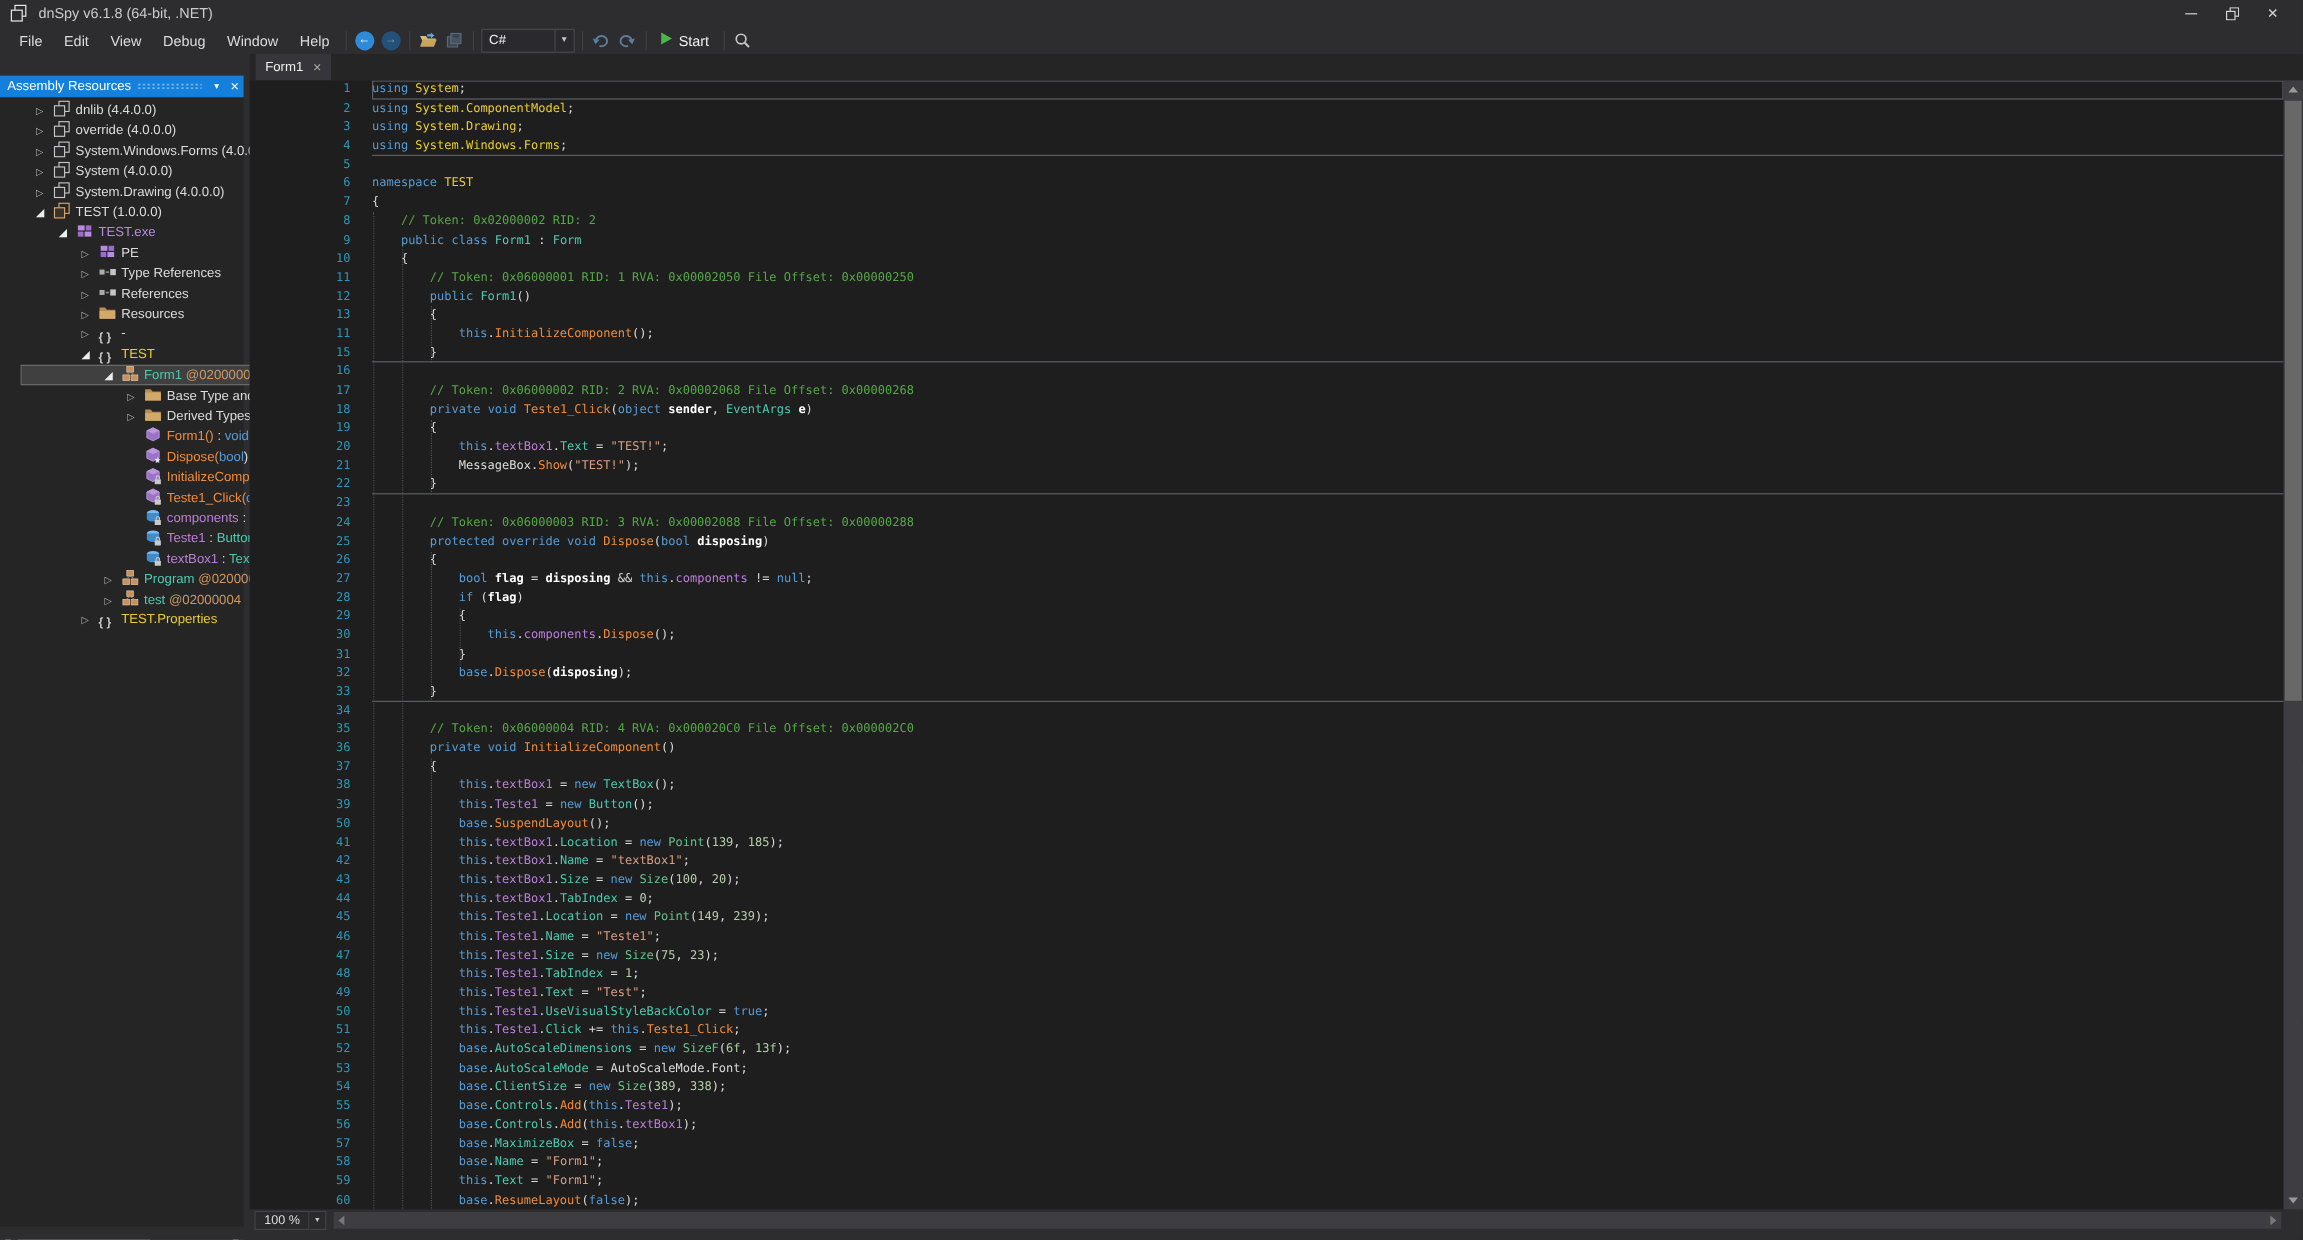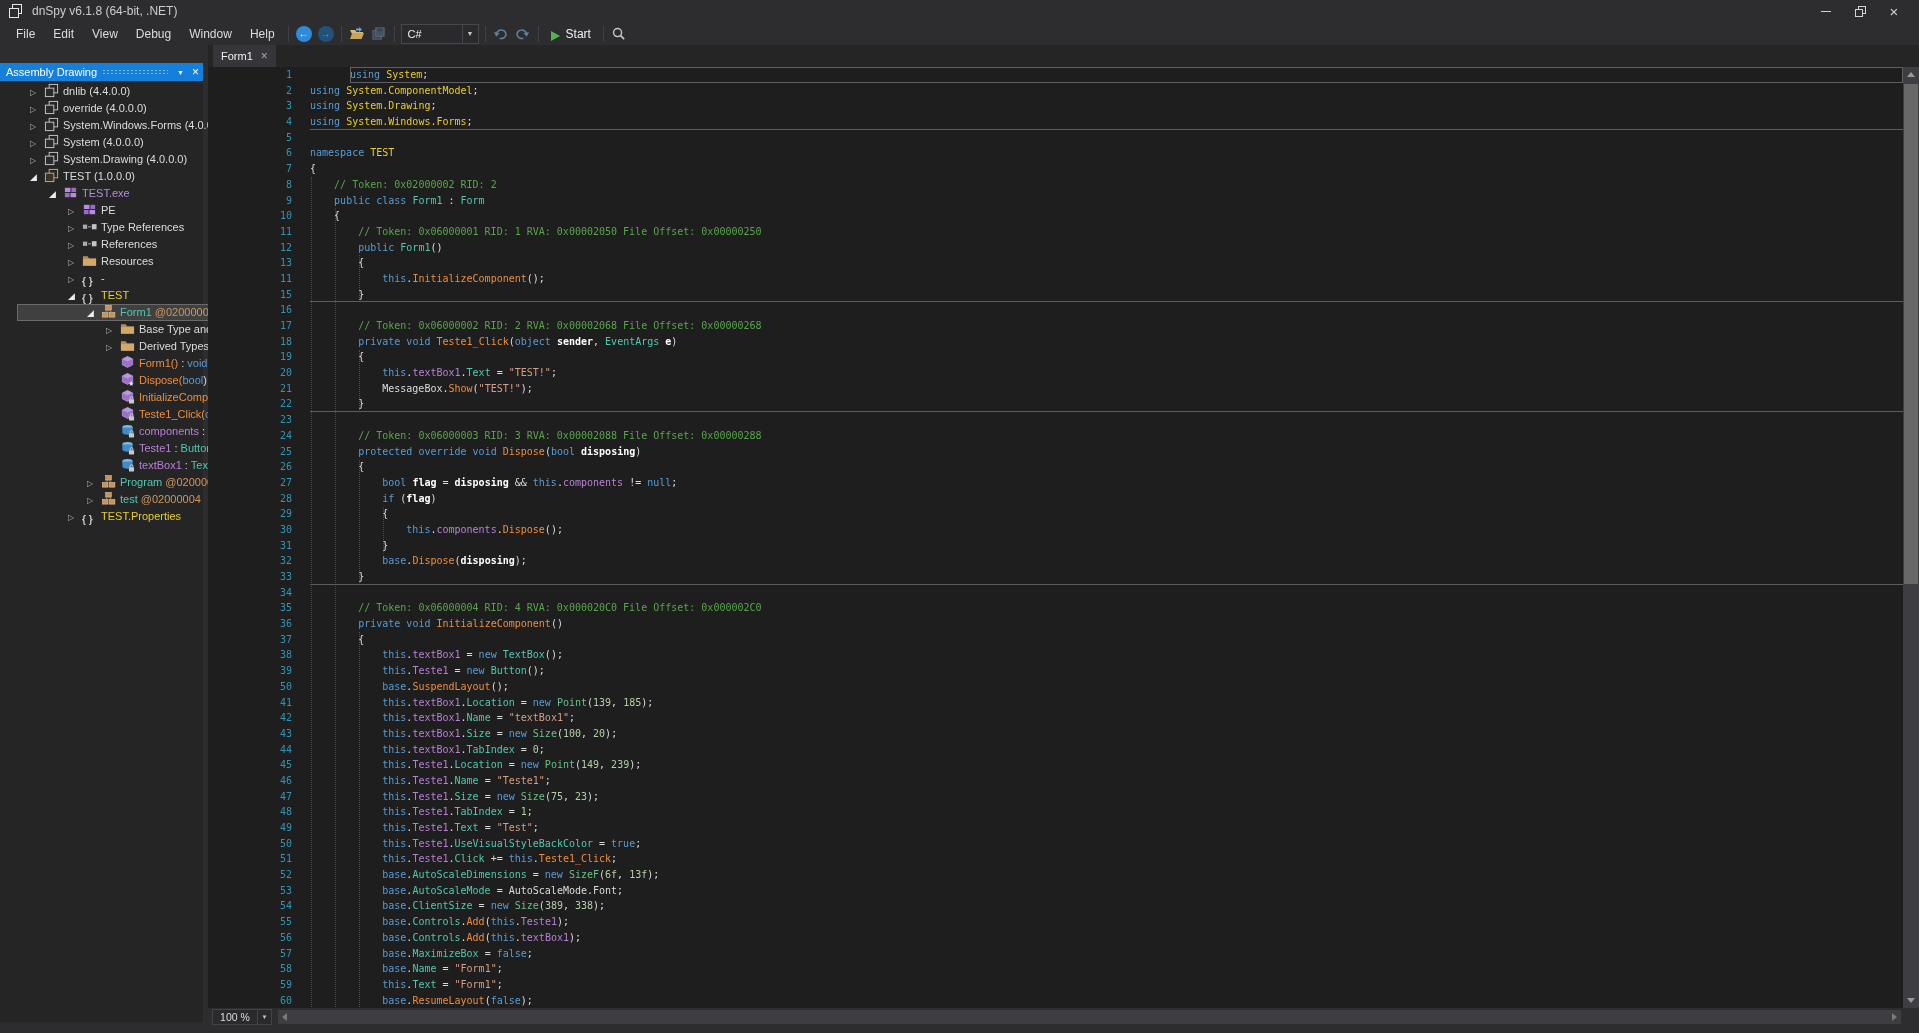--- a/index.html
+++ b/index.html
@@ -19,21 +19,21 @@
   .tsep{width:1px;height:16px;background:#3F3F46;margin:0 4px;}
   .tbtn{width:22px;height:22px;display:flex;align-items:center;justify-content:center;}
   .circle-btn{width:16px;height:16px;border-radius:50%;display:flex;align-items:center;justify-content:center;
     font-size:10px;font-weight:bold;line-height:1;}
   .back-btn{background:#2F8AD8;color:#FFFFFF;}
   .fwd-btn{background:#24517A;color:#7E9AB4;}
   .combo{width:78px;height:20px;background:#2A2A2E;border:1px solid #46464C;display:flex;align-items:center;margin:0 2px;}
   .combo-text{flex:1;padding-left:6px;font-size:11px;color:#F0F0F0;}
   .combo-arrow{width:16px;height:18px;border-left:1px solid #46464C;display:flex;align-items:center;justify-content:center;
     color:#C8C8C8;font-size:7px;}
-  .start-btn{display:flex;align-items:flex-end;gap:6px;padding:3px 8px;color:#F1F1F1;}
+  .start-btn{display:flex;align-items:flex-start;gap:6px;padding:3px 8px;color:#F1F1F1;}
   .play-tri{width:0;height:0;border-left:9px solid #4BB74B;border-top:5px solid transparent;border-bottom:5px solid transparent;}
   
   .left-panel{position:absolute;left:0;top:63px;width:203px;height:959px;background:#252526;}
   .ae-header{position:absolute;left:0;top:0;width:203px;height:18px;background:#1580DC;display:flex;align-items:center;
     color:#FFFFFF;font-size:11px;padding-left:6px;}
   .ae-grip{flex:1;height:6px;margin:0 5px;
     background-image:radial-gradient(rgba(255,255,255,.5) 0.8px, transparent 1.1px);background-size:4px 3px;}
   .ae-btn{width:15px;height:15px;display:flex;align-items:center;justify-content:center;color:#FFFFFF;font-size:10px;}
   .tree{position:absolute;left:17px;top:20px;width:203px;height:925px;overflow:hidden;}
   .trow{height:17px;line-height:17px;white-space:nowrap;overflow:hidden;font-size:11px;color:#DCDCDC;}
@@ -55,21 +55,21 @@
   .tab{height:22px;background:#35353A;display:flex;align-items:center;padding:0 8px;margin-left:5px;
     color:#F0F0F0;font-size:11px;gap:8px;}
   .tab-close{color:#ABABAB;font-size:12px;line-height:1;}
   .editor{position:absolute;left:208px;top:67px;width:1695px;height:941px;background:#1E1E1E;overflow:hidden;}
   .gutter{position:absolute;left:0;top:0;width:92px;height:958px;text-align:right;padding-right:8px;
     font-family:"DejaVu Sans Mono",monospace;font-size:10px;color:#2E96B8;}
   .gutter div{height:15.7px;line-height:15.7px;}
   .code{position:absolute;left:102px;top:0;right:0;height:958px;font-family:"DejaVu Sans Mono",monospace;
     font-size:10px;white-space:pre;}
   .cl{height:15.7px;line-height:15.7px;position:relative;z-index:2;}
-  .cl.box{outline:1px solid #5E6065;outline-offset:-1px;margin-left:40px;}
+  .cl.box{outline:1px solid #5E6065;outline-offset:-1px;}
   .cl.sep::after{content:"";position:absolute;left:0;right:0;bottom:0;height:1px;background:#5A5D60;}
   .guide{position:absolute;width:0;border-left:1px dotted #4A4A4E;z-index:1;}
   .guide.green{border-left-color:#3E5C48;}
   .tok-kw{color:#569CD6}.tok-ns{color:#E9CD2E}.tok-t{color:#4EC9B0}.tok-st{color:#6AC08A}
   .tok-m{color:#EF8C3C}.tok-f{color:#BA7FD9}.tok-p{color:#4EC9B0}.tok-s{color:#D69D85}
   .tok-n{color:#B5CEA8}.tok-c{color:#57A64A}.tok-w{color:#DCDCDC}.tok-b{color:#FFFFFF;font-weight:bold}
   
   .vscroll{position:absolute;left:1903px;top:67px;width:16px;height:941px;background:#3E3E42;}
   .varr-up{position:absolute;left:4px;top:5px;width:0;height:0;border-left:4px solid transparent;border-right:4px solid transparent;border-bottom:5px solid #999999;}
   .varr-dn{position:absolute;left:4px;bottom:5px;width:0;height:0;border-left:4px solid transparent;border-right:4px solid transparent;border-top:5px solid #999999;}
@@ -166,21 +166,21 @@
   <span class="tbtn">
     <svg width="15" height="15" viewBox="0 0 16 16">
         <circle cx="7" cy="7" r="4.3" fill="none" stroke="#C8C8C8" stroke-width="1.5"></circle>
         <line x1="10.3" y1="10.3" x2="14" y2="14" stroke="#C8C8C8" stroke-width="1.8"></line>
       </svg>
   </span>
 </div>
 
 <div class="left-panel">
   <div class="ae-header">
-    <span>Assembly Drawing</span>
+    <span>Assembly Resources</span>
     <span class="ae-grip"></span>
     <span class="ae-btn" style="font-size:7px;">▼</span>
     <span class="ae-btn" style="font-size:12px;">×</span>
   </div>
   <div class="tree">
       <div class="trow" style="padding-left: 13px;"><span class="exp">▷</span><span class="ticon"><svg width="15" height="15" viewBox="0 0 16 16">
             <rect x="5.5" y="1.5" width="9" height="9" fill="none" stroke="#C8C8C8"></rect>
             <rect x="1.5" y="5.5" width="9" height="9" fill="#2b2b2e" stroke="#C8C8C8"></rect>
           </svg></span><span><span class="tk-w">dnlib (4.4.0.0)</span></span></div>
       <div class="trow" style="padding-left: 13px;"><span class="exp">▷</span><span class="ticon"><svg width="15" height="15" viewBox="0 0 16 16">

